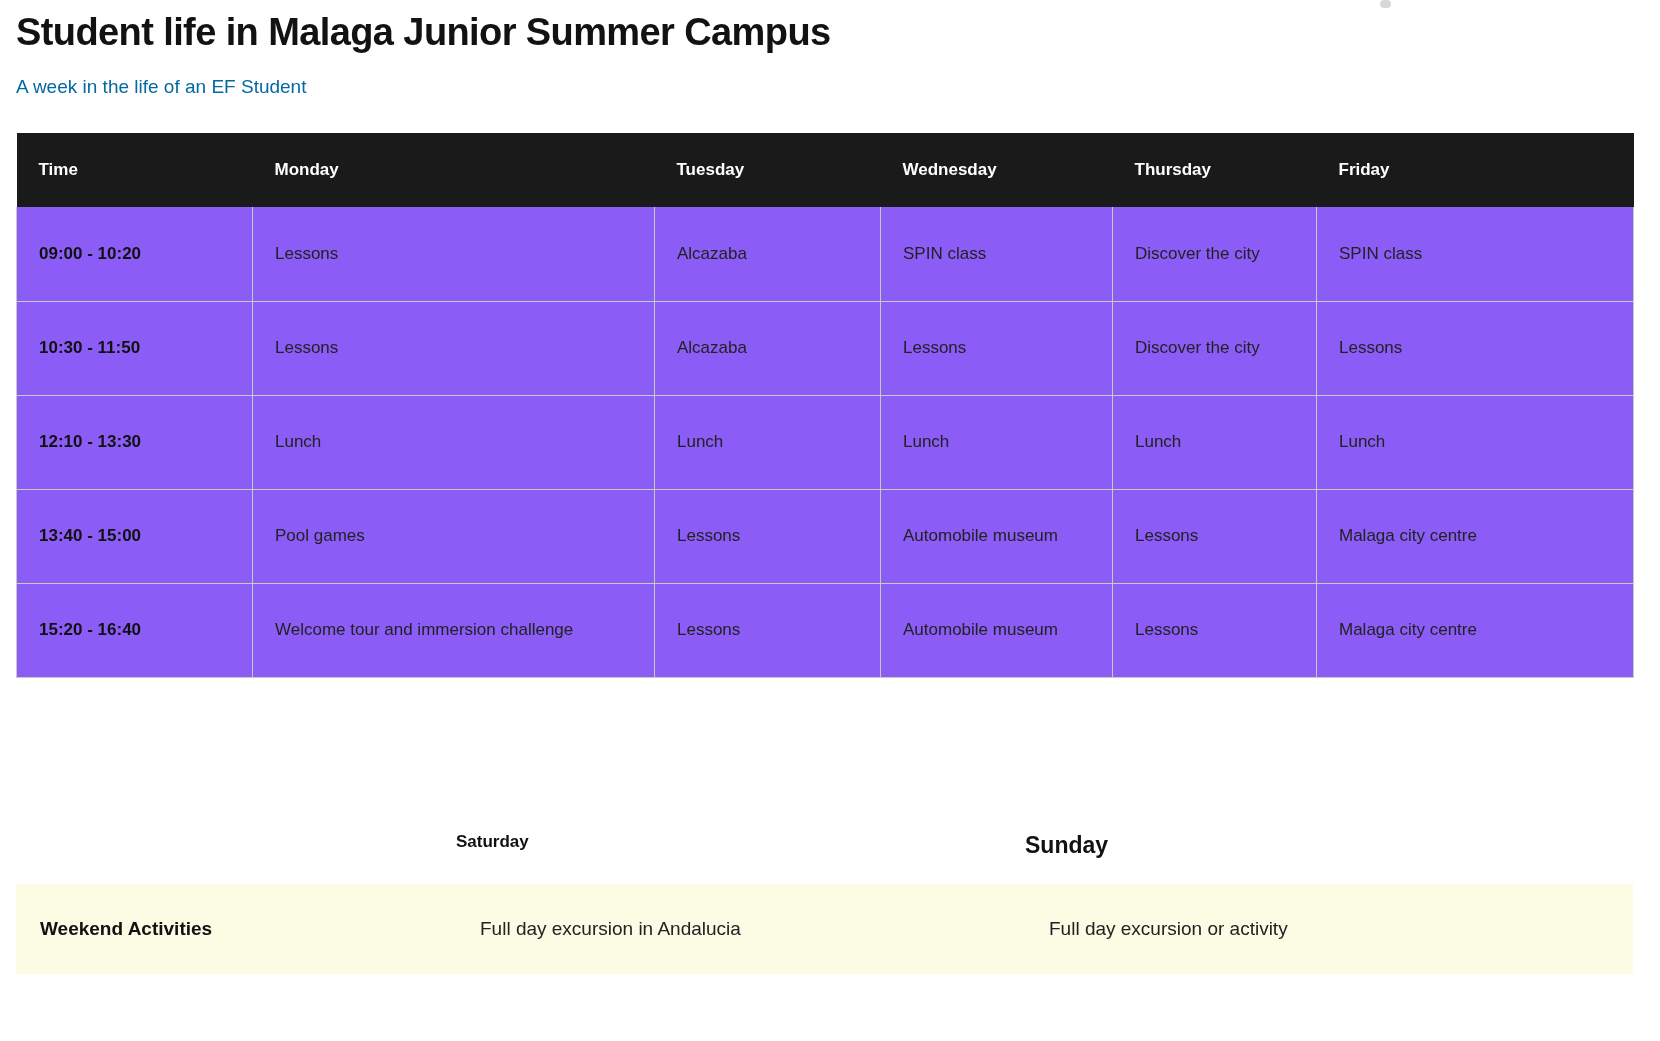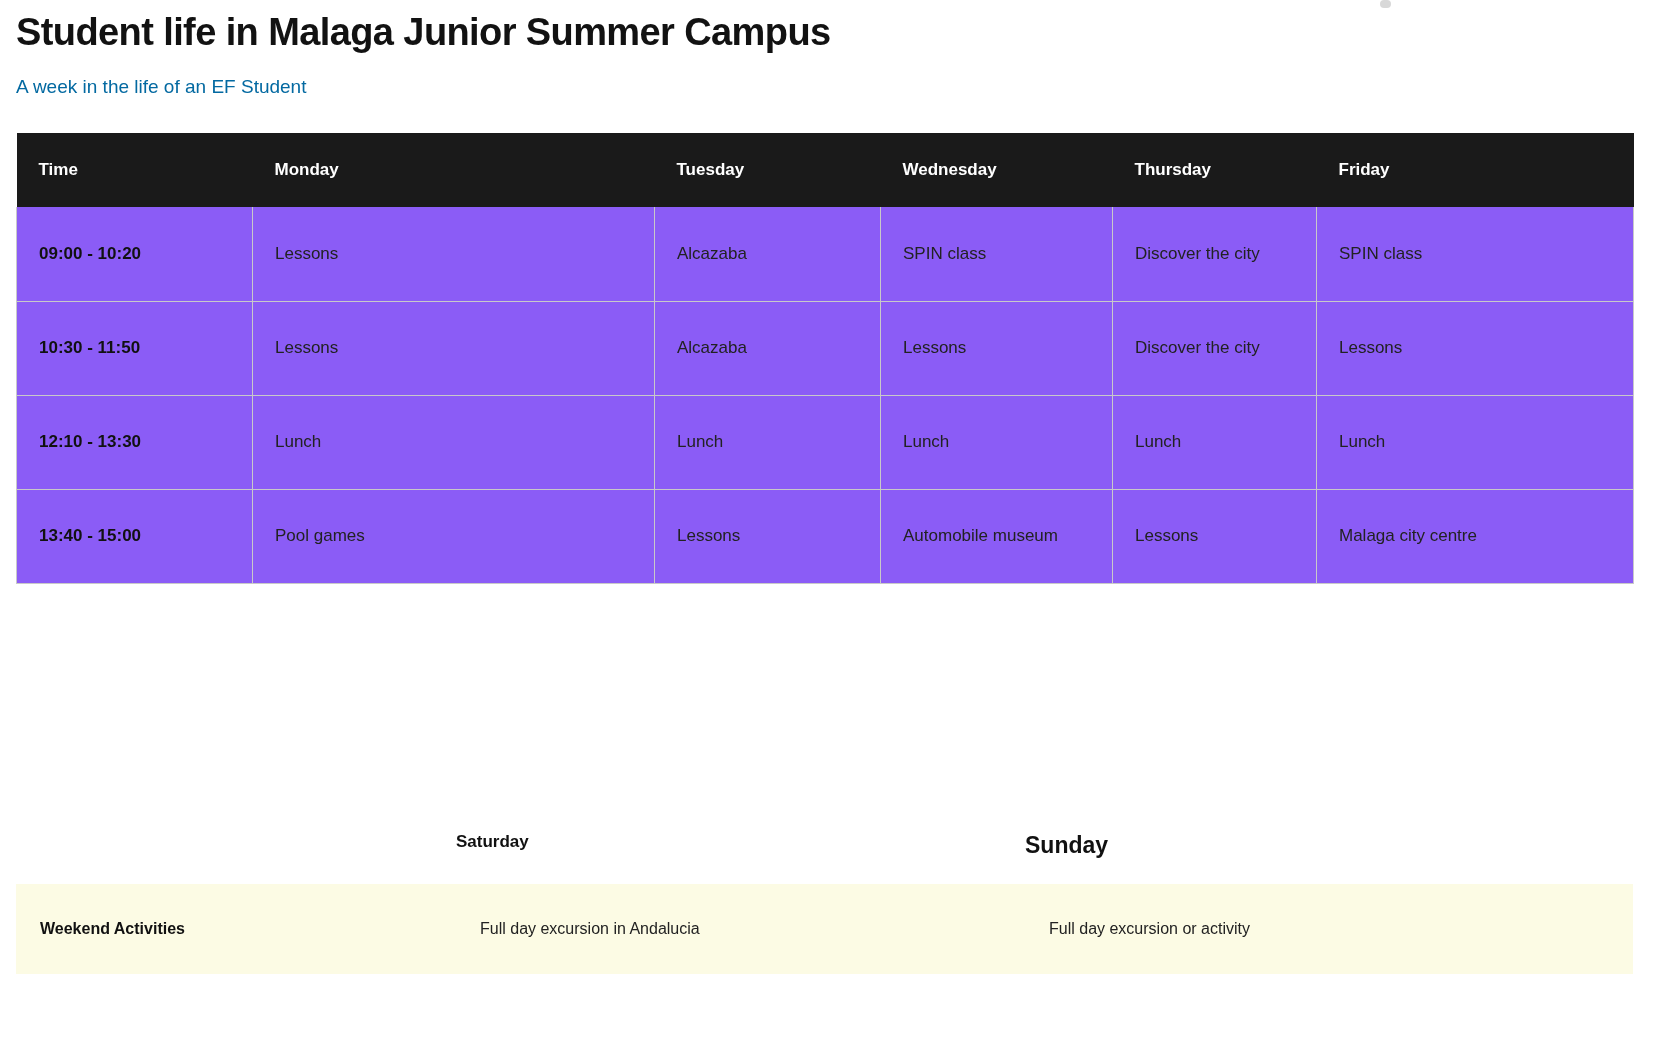--- a/index.html
+++ b/index.html
@@ -150,21 +150,21 @@
     color: #111111;
   }
 
   .weekend-table {
     position: absolute;
     left: 16px;
     top: 884px;
     width: 1617px;
     border-collapse: collapse;
     table-layout: fixed;
-    font-size: 16px;
+    font-size: 19px;
     background: #fcfbe4;
   }
   .weekend-table td {
     height: 90px;
     vertical-align: middle;
     padding: 0 24px;
     box-sizing: border-box;
     border: none;
     color: #222222;
   }
@@ -233,20 +233,28 @@
         <td>Lunch</td>
       </tr>
       <tr>
         <td class="time-cell">13:40 - 15:00</td>
         <td>Pool games</td>
         <td>Lessons</td>
         <td>Automobile museum</td>
         <td>Lessons</td>
         <td>Malaga city centre</td>
       </tr>
+      <tr>
+        <td class="time-cell">15:20 - 16:40</td>
+        <td>Welcome tour and immersion challenge</td>
+        <td>Lessons</td>
+        <td>Automobile museum</td>
+        <td>Lessons</td>
+        <td>Malaga city centre</td>
+      </tr>
     </tbody>
   </table>
 
   <div class="weekend-head">
     <span class="wh-sat">Saturday</span>
     <span class="wh-sun">Sunday</span>
   </div>
 
   <table class="weekend-table">
     <colgroup>

